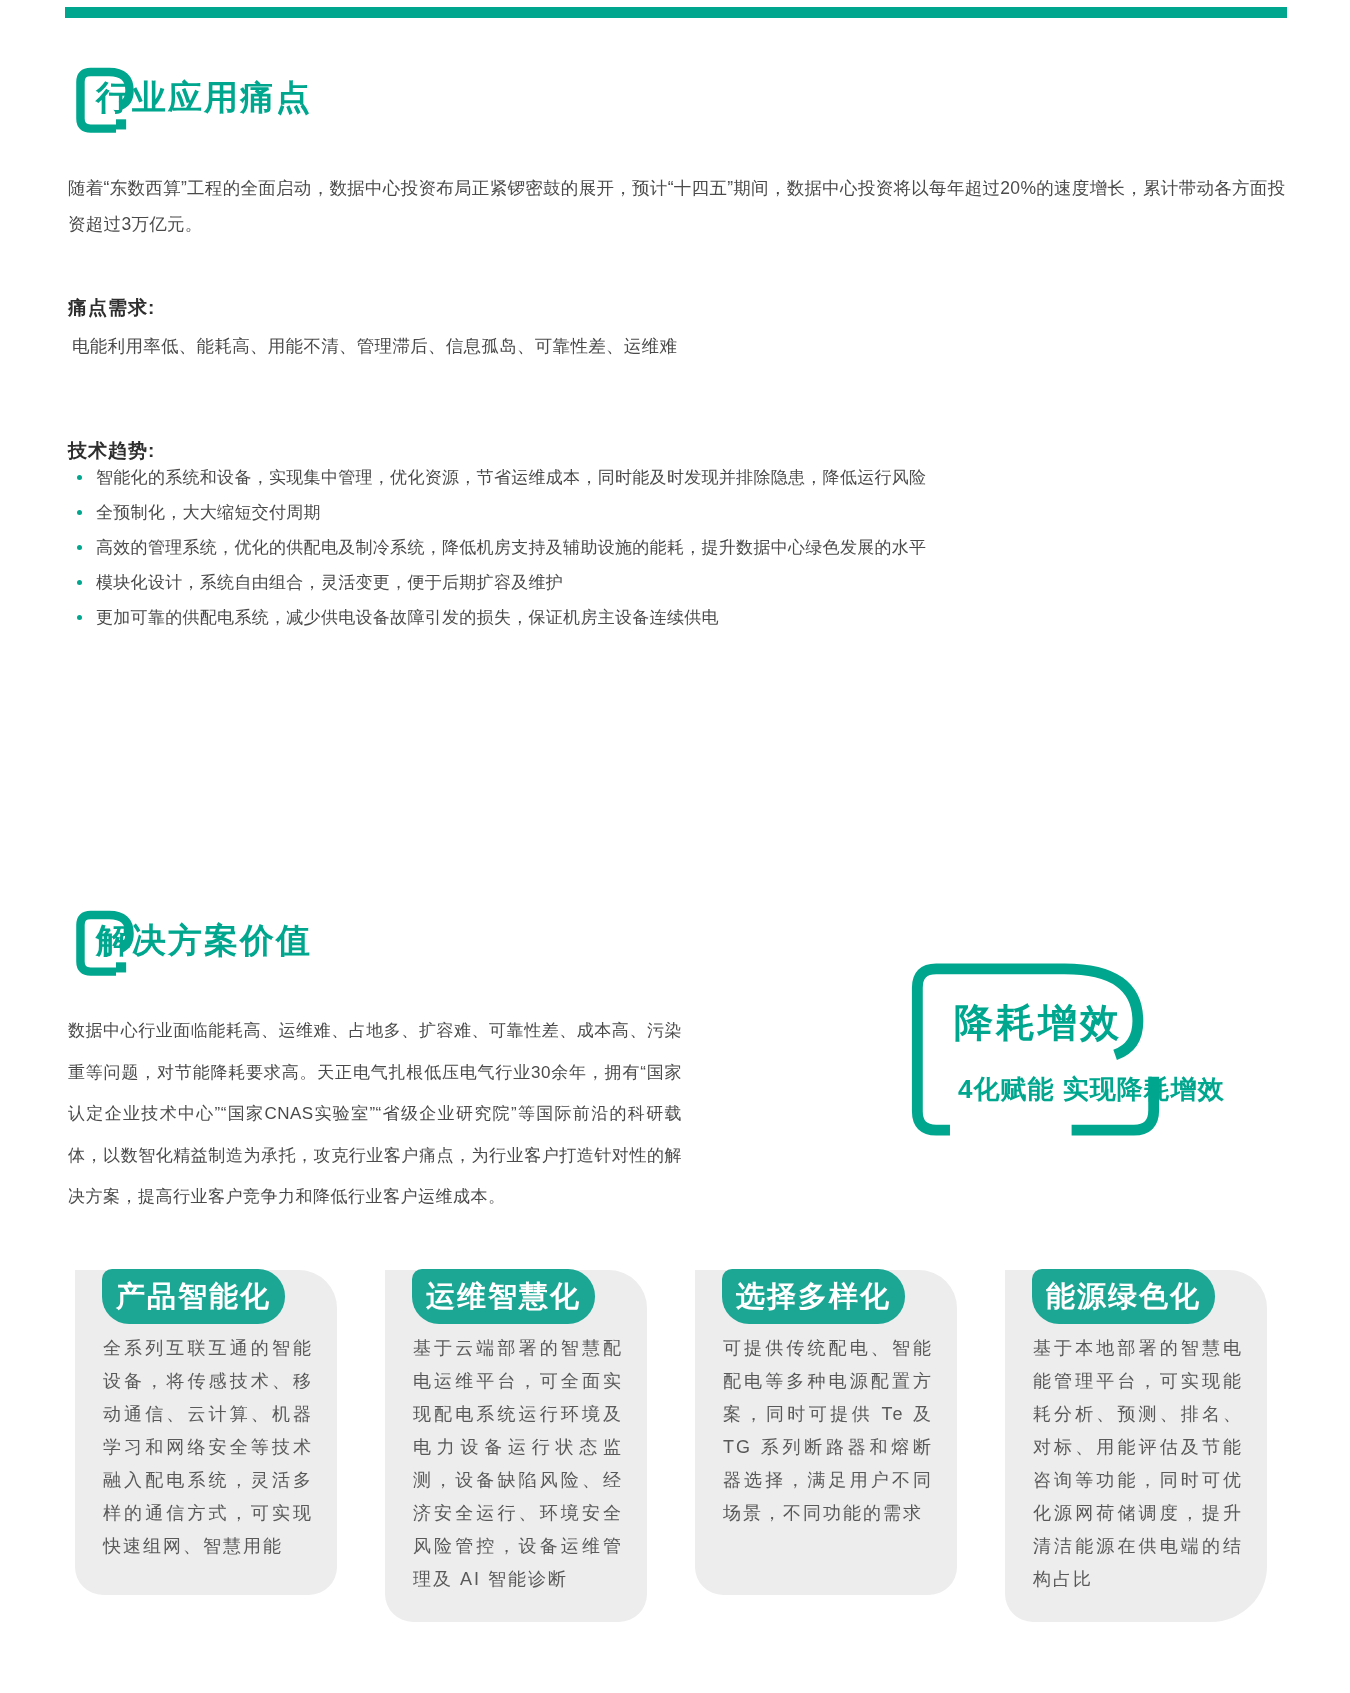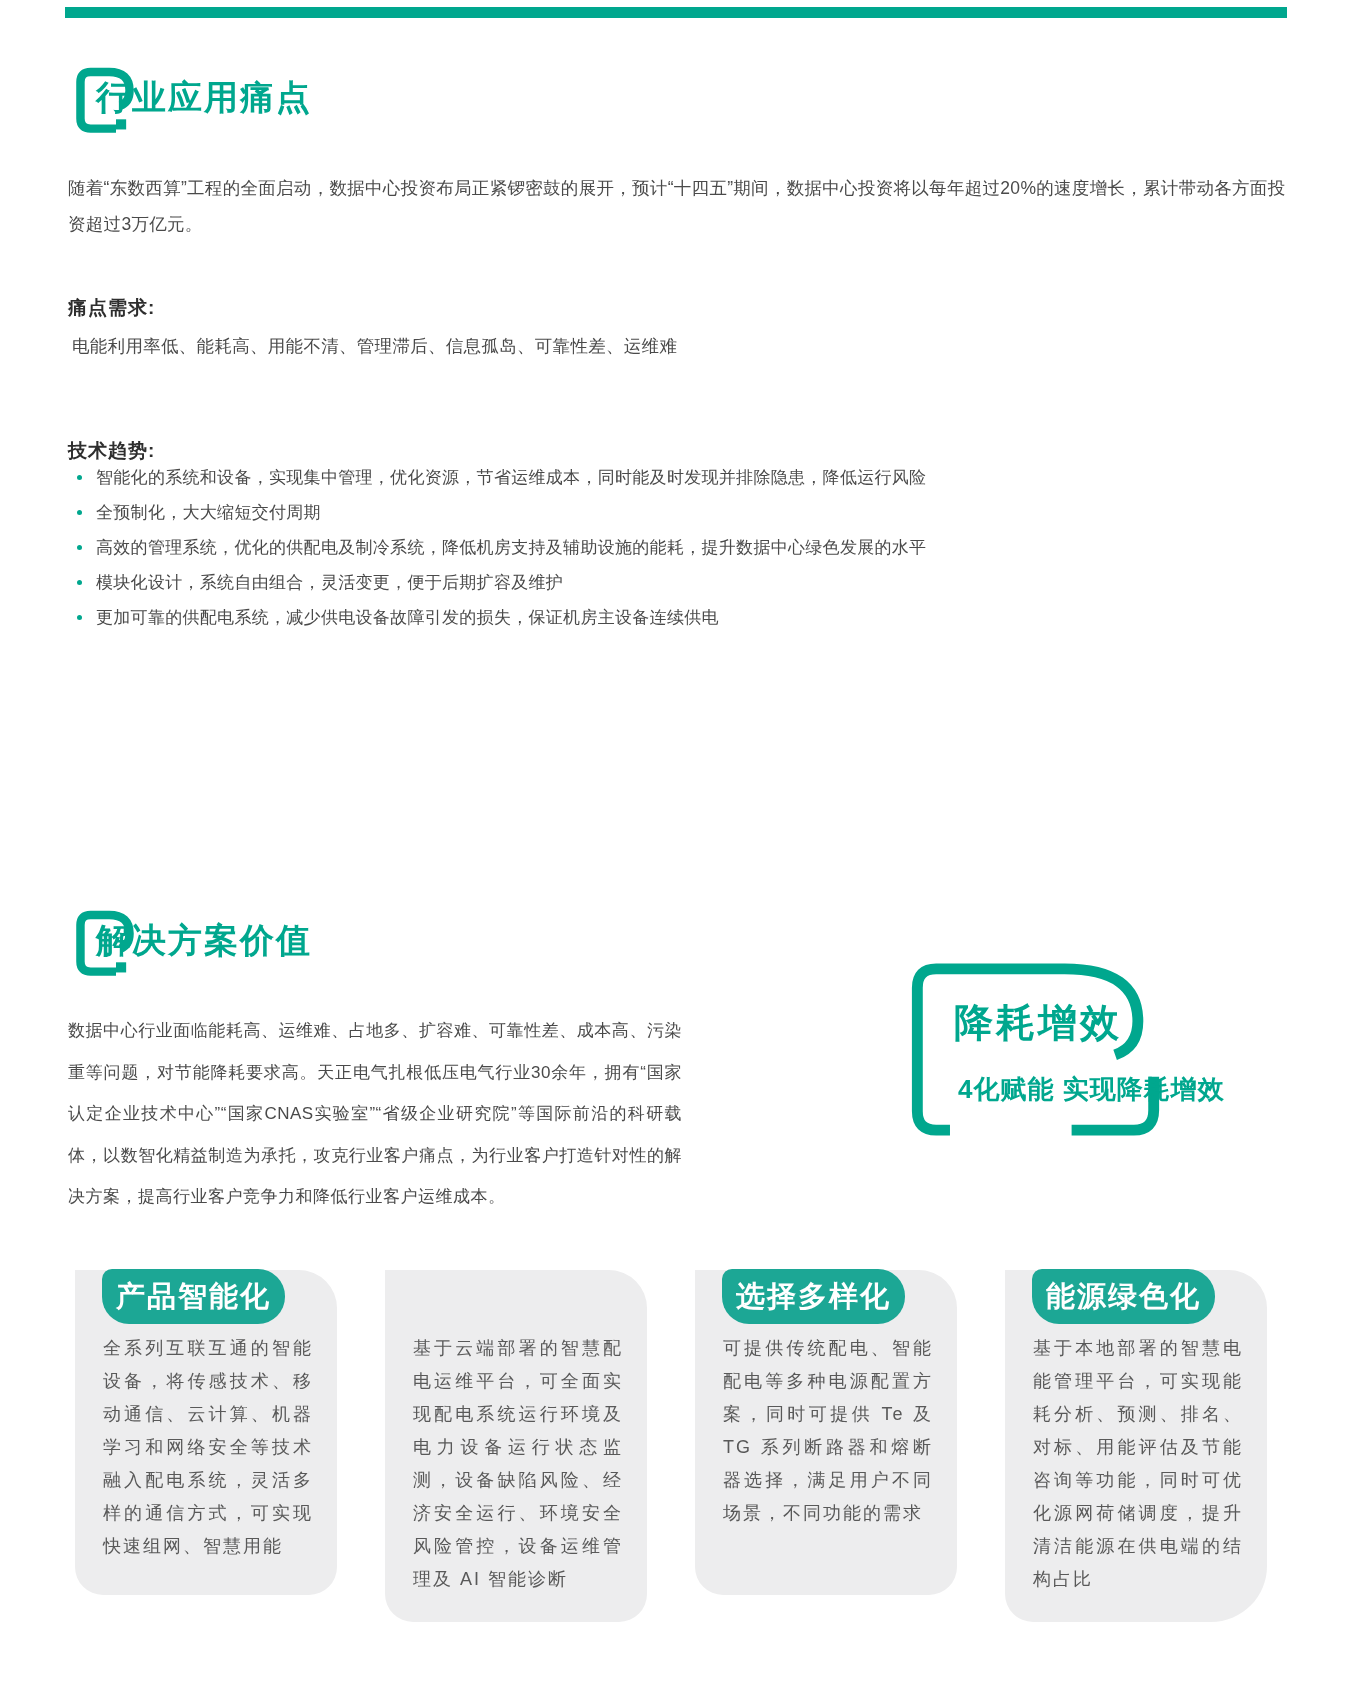--- a/index.html
+++ b/index.html
@@ -144,20 +144,21 @@
     <div class="feature-title">降耗增效</div>
     <div class="feature-sub">4化赋能 实现降耗增效</div>
   </div>
 
   <div class="cards">
     <div class="card">
       <div class="pill">产品智能化</div>
       <div class="card-text">全系列互联互通的智能设备，将传感技术、移动通信、云计算、机器学习和网络安全等技术融入配电系统，灵活多样的通信方式，可实现快速组网、智慧用能</div>
     </div>
     <div class="card">
+      <div class="pill">运维智慧化</div>
       <div class="card-text">基于云端部署的智慧配电运维平台，可全面实现配电系统运行环境及电力设备运行状态监测，设备缺陷风险、经济安全运行、环境安全风险管控，设备运维管理及 AI 智能诊断</div>
     </div>
     <div class="card">
       <div class="pill">选择多样化</div>
       <div class="card-text">可提供传统配电、智能配电等多种电源配置方案，同时可提供 Te 及 TG 系列断路器和熔断器选择，满足用户不同场景，不同功能的需求</div>
     </div>
     <div class="card">
       <div class="pill">能源绿色化</div>
       <div class="card-text">基于本地部署的智慧电能管理平台，可实现能耗分析、预测、排名、对标、用能评估及节能咨询等功能，同时可优化源网荷储调度，提升清洁能源在供电端的结构占比</div>
     </div>

